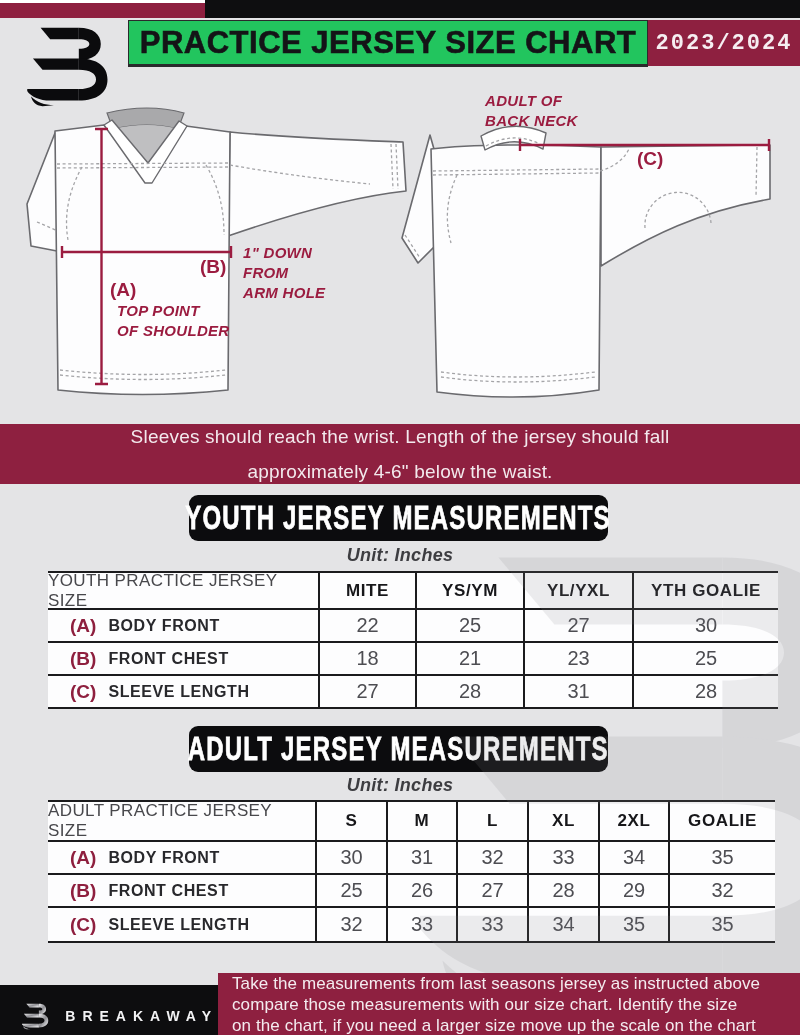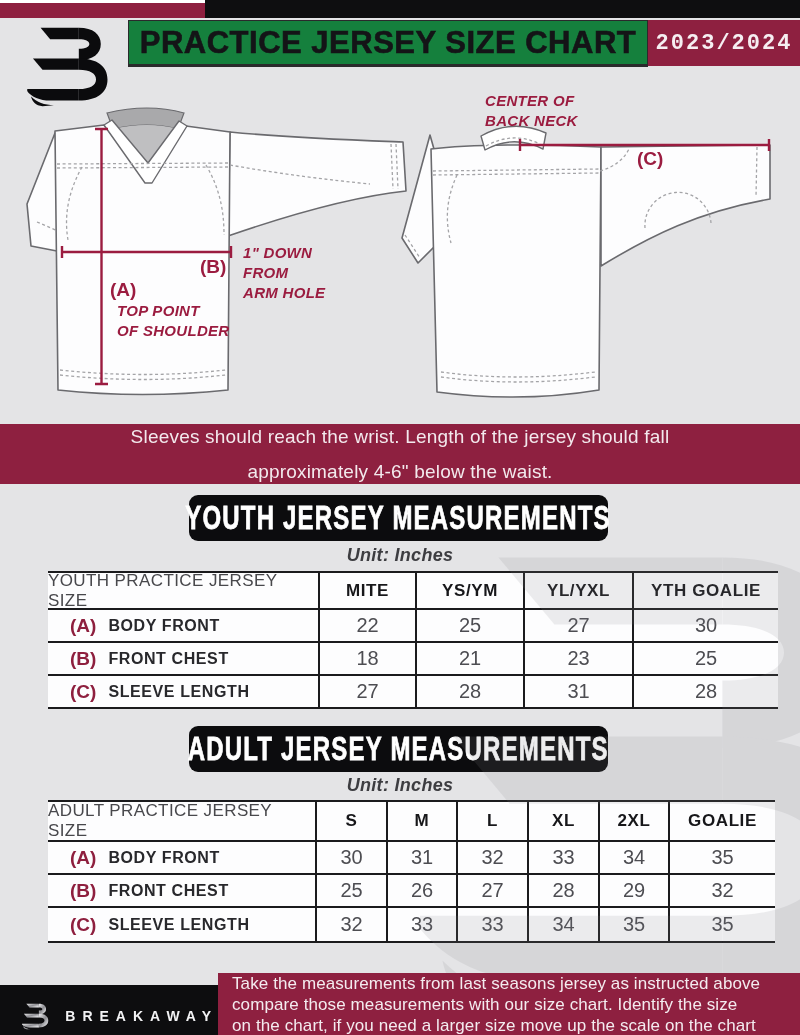--- a/index.html
+++ b/index.html
@@ -14,21 +14,21 @@
     background:var(--pagebg);overflow:hidden;
     font-family:"Liberation Sans", sans-serif;
   }
   .abs{position:absolute;}
 
   
   .top-sliver{left:0;top:0;width:205px;height:3px;background:#ffffff;}
   .topbar-maroon{left:0;top:3px;width:205px;height:15px;background:var(--maroon);}
   .topbar-black{left:205px;top:0;width:595px;height:18px;background:#0e0e10;}
   .title-box{
-    left:128px;top:20px;width:520px;height:47px;background:#15803d;
+    left:128px;top:20px;width:520px;height:47px;background:#22c55e;
     border:1px solid #2a2a2c;border-bottom-width:3px;
     display:flex;align-items:center;justify-content:center;box-sizing:border-box;
   }
   .title-box span{
     font-size:31px;font-weight:700;letter-spacing:.5px;color:#141417;
     -webkit-text-stroke:.6px #141417;white-space:nowrap;
   }
   .year-box{
     left:648px;top:20px;width:152px;height:46px;background:var(--maroon);
     display:flex;align-items:center;justify-content:center;
@@ -176,21 +176,21 @@
     </g>
 
     <g class="dim">
       <path d="M101.5,129 L101.5,384 M95,129 L108,129 M95,384 L108,384"></path>
       <path d="M62,252 L231,252 M62,246 L62,258 M231,246 L231,258"></path>
       <path d="M520,145 L769,145 M520,139 L520,151 M769,139 L769,151"></path>
     </g>
   </svg>
 
   <div class="abs ann" style="left:485px;top:91px;">
-    <div>CENTER OF</div>
+    <div>ADULT OF</div>
     <div>BACK NECK</div>
   </div>
   <div class="abs dimlabel" style="left:637px;top:148px;">(C)</div>
   <div class="abs dimlabel" style="left:200px;top:256px;">(B)</div>
   <div class="abs ann" style="left:243px;top:243px;">
     <div>1" DOWN</div>
     <div>FROM</div>
     <div>ARM HOLE</div>
   </div>
   <div class="abs dimlabel" style="left:110px;top:279px;">(A)</div>

